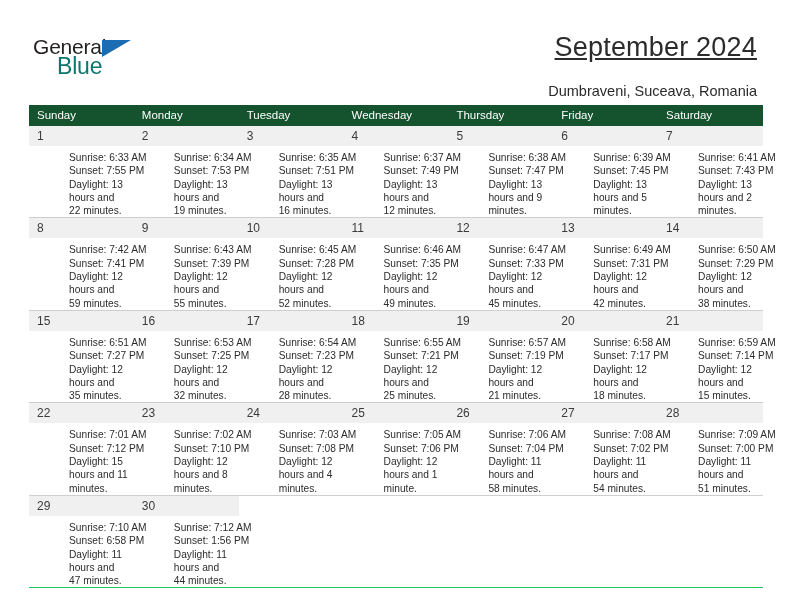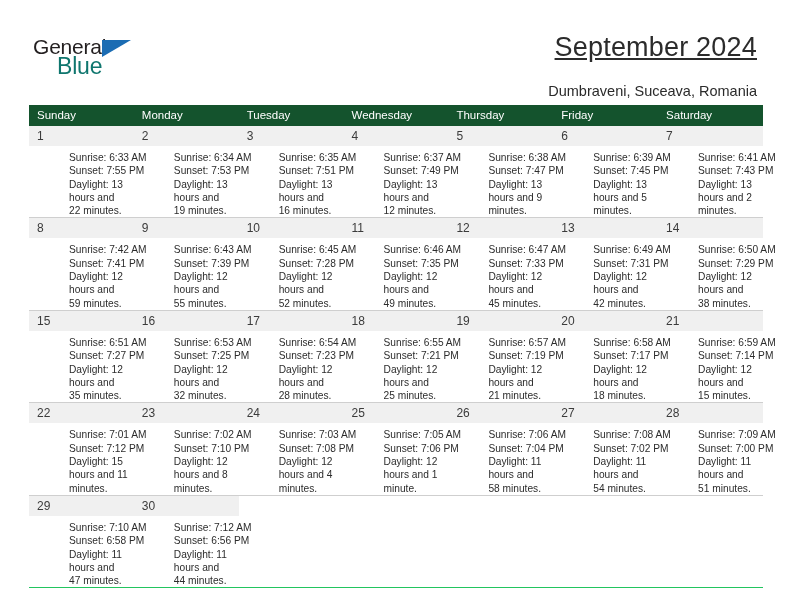--- a/index.html
+++ b/index.html
@@ -423,21 +423,21 @@
           <div class="info">
             <div>Sunrise: 7:10 AM</div>
             <div>Sunset: 6:58 PM</div>
             <div class="dl">Daylight: 11 hours and 47 minutes.</div>
           </div>
         </td>
         <td>
           <div class="daynum">30</div>
           <div class="info">
             <div>Sunrise: 7:12 AM</div>
-            <div>Sunset: 6:56 PM</div>
+            <div>Sunset: 1:56 PM</div>
             <div class="dl">Daylight: 11 hours and 44 minutes.</div>
           </div>
         </td>
         <td class="empty">
           <div class="daynum"></div>
           <div class="info">
             <div></div>
             <div></div>
             <div class="dl"></div>
           </div>

